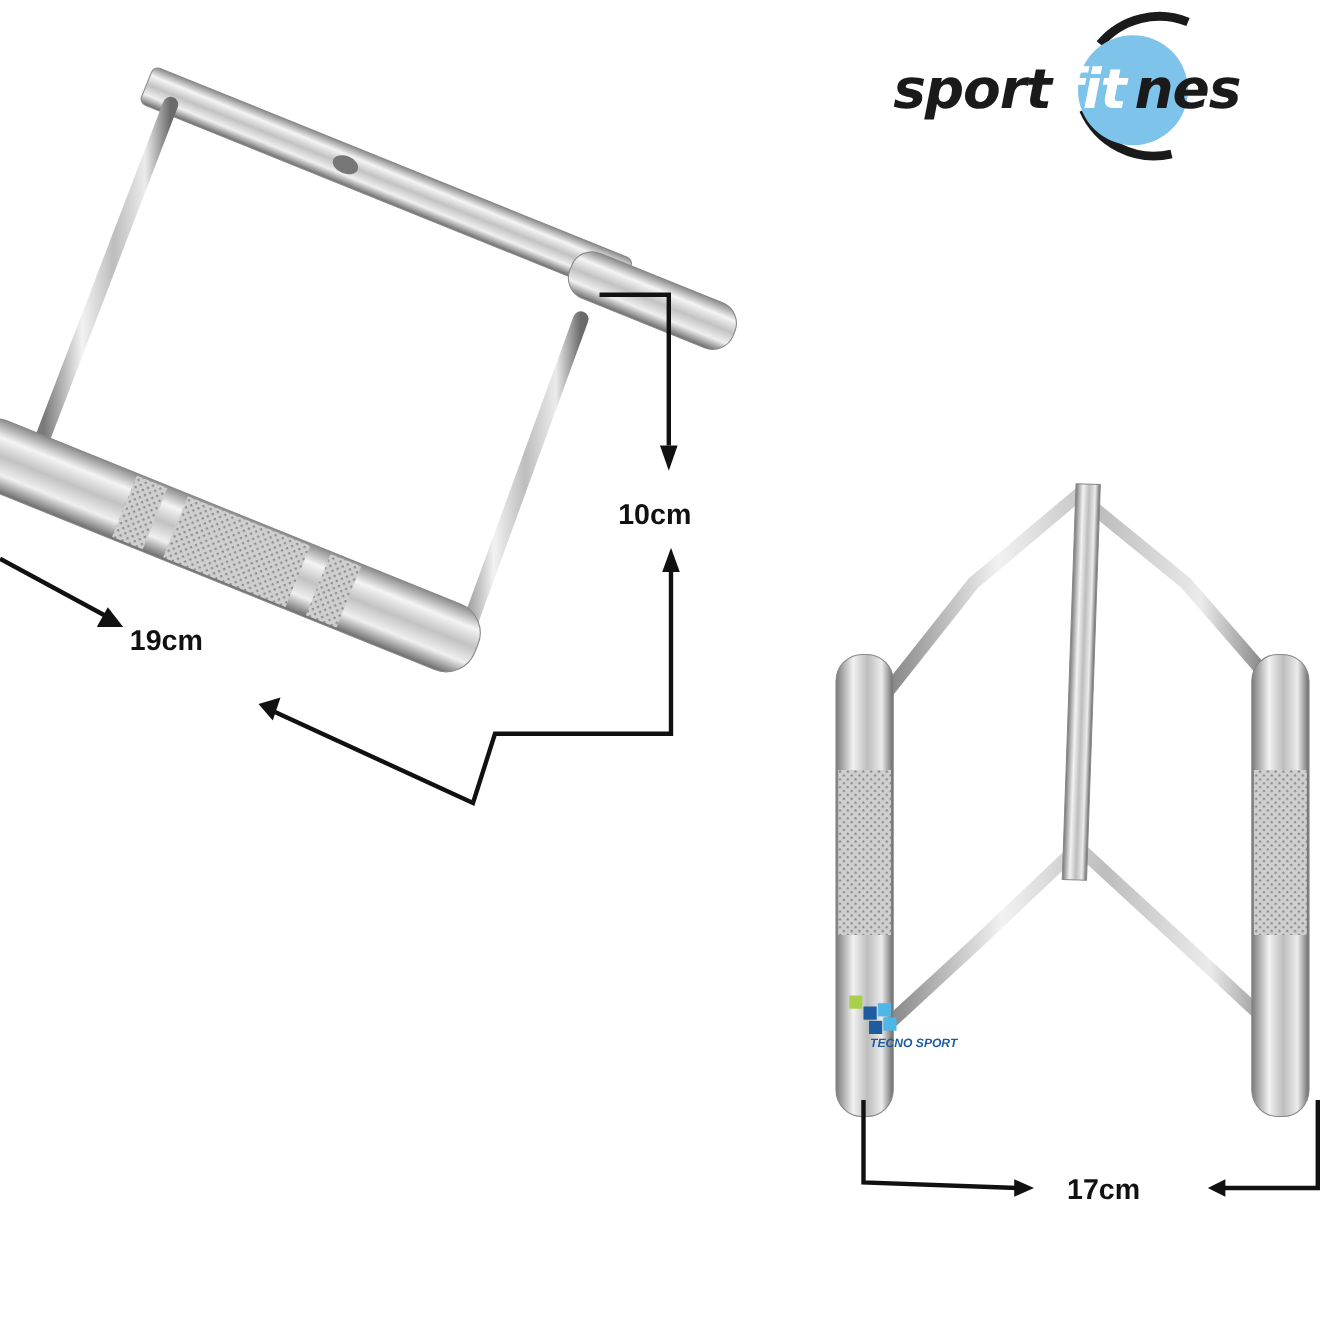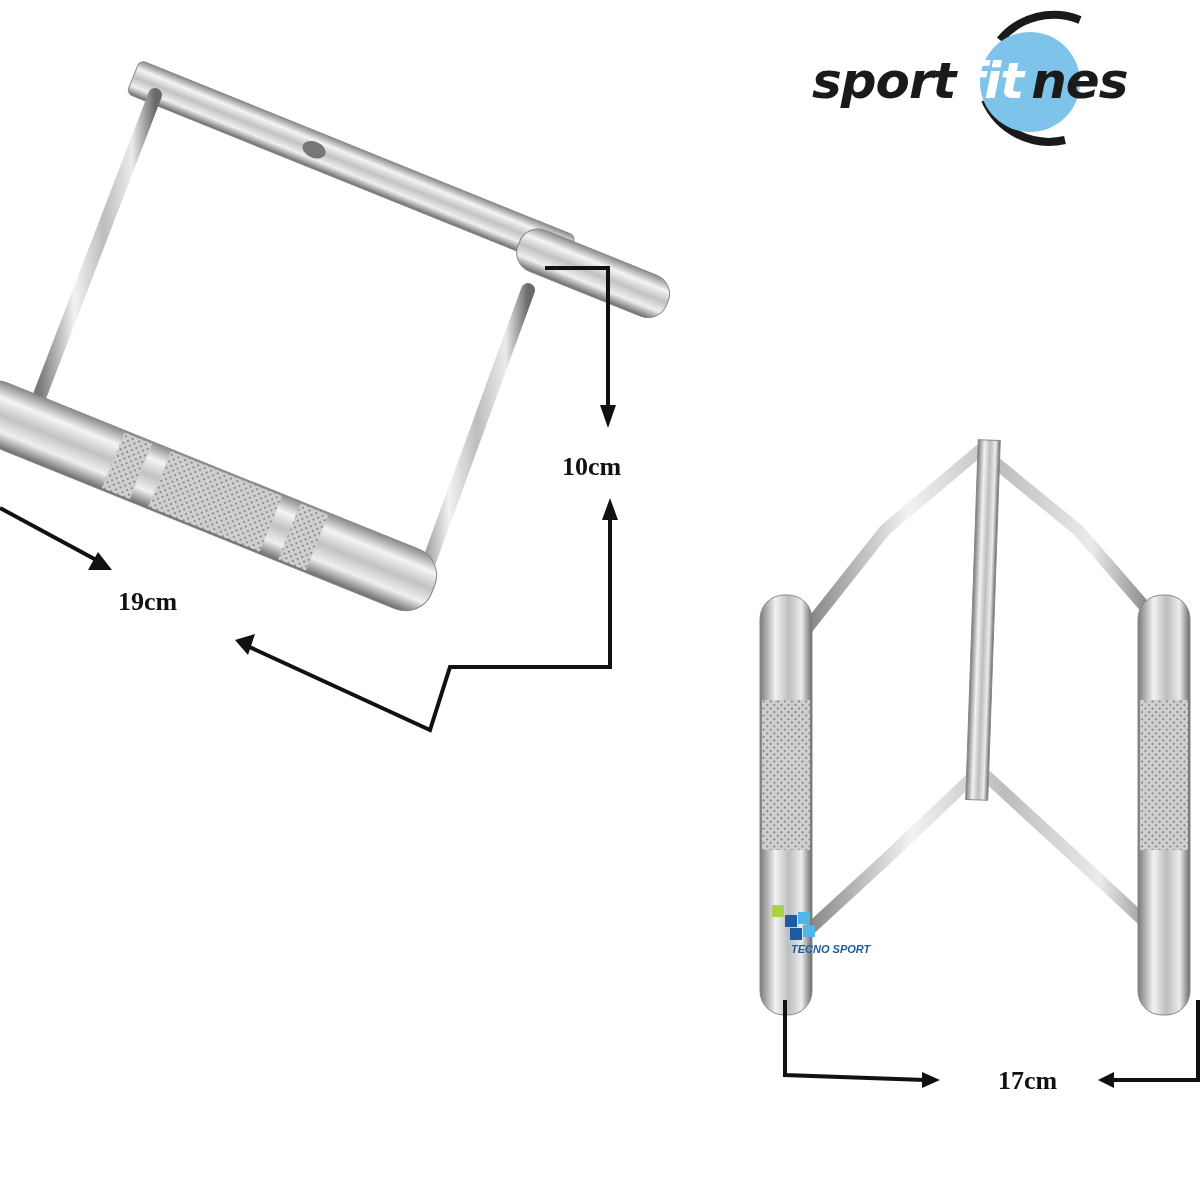--- a/index.html
+++ b/index.html
@@ -1,18 +1,18 @@
 <!DOCTYPE html>
 <html><head>
 <meta charset="utf-8">
 <style>
   html,body{margin:0;padding:0;background:#fff;}
   body{width:1200px;height:1200px;position:relative;overflow:hidden;font-family:"Liberation Sans",sans-serif;}
   .abs{position:absolute;}
-  .label{font-family:Liberation Serif, serif;font-weight:bold;font-size:26px;color:#111;}
+  .label{font-family:Liberation Sans, sans-serif;font-weight:bold;font-size:26px;color:#111;}
   .logo-text{font-family:"DejaVu Sans",sans-serif;font-weight:bold;font-style:italic;font-size:50px;color:#1a1a1a;letter-spacing:-1px;text-align:right;}
   .logo-fit{color:#fff;}
   svg{position:absolute;left:0;top:0;}
 </style>
 </head>
 <body>
 
 <svg width="1200" height="1200" viewBox="0 0 1200 1200">
   <defs>
     <linearGradient id="chrome" x1="0" y1="0" x2="0" y2="1">
@@ -95,14 +95,14 @@
   </g>
 </svg>
 
 <div class="abs logo-text" style="left:812px;top:52px;">
   <span>sport</span><span class="logo-fit" style="margin:0 8px;">fit</span><span>nes</span>
 </div>
 
 <div class="abs" style="left:748px;top:943px;font-size:11px;font-weight:bold;font-style:italic;color:#1d5c9e;margin-left:43px;">TECNO SPORT</div>
 
 <div class="abs label" style="left:562px;top:452px;">10cm</div>
-<div class="abs label" style="left:118px;top:587px;text-align:right;">19cm</div>
-<div class="abs label" style="left:970px;top:1066px;margin-left:28px;">17cm</div>
+<div class="abs label" style="left:118px;top:567px;text-align:right;">19cm</div>
+<div class="abs label" style="left:970px;top:1066px;">17cm</div>
 
 </body></html>

